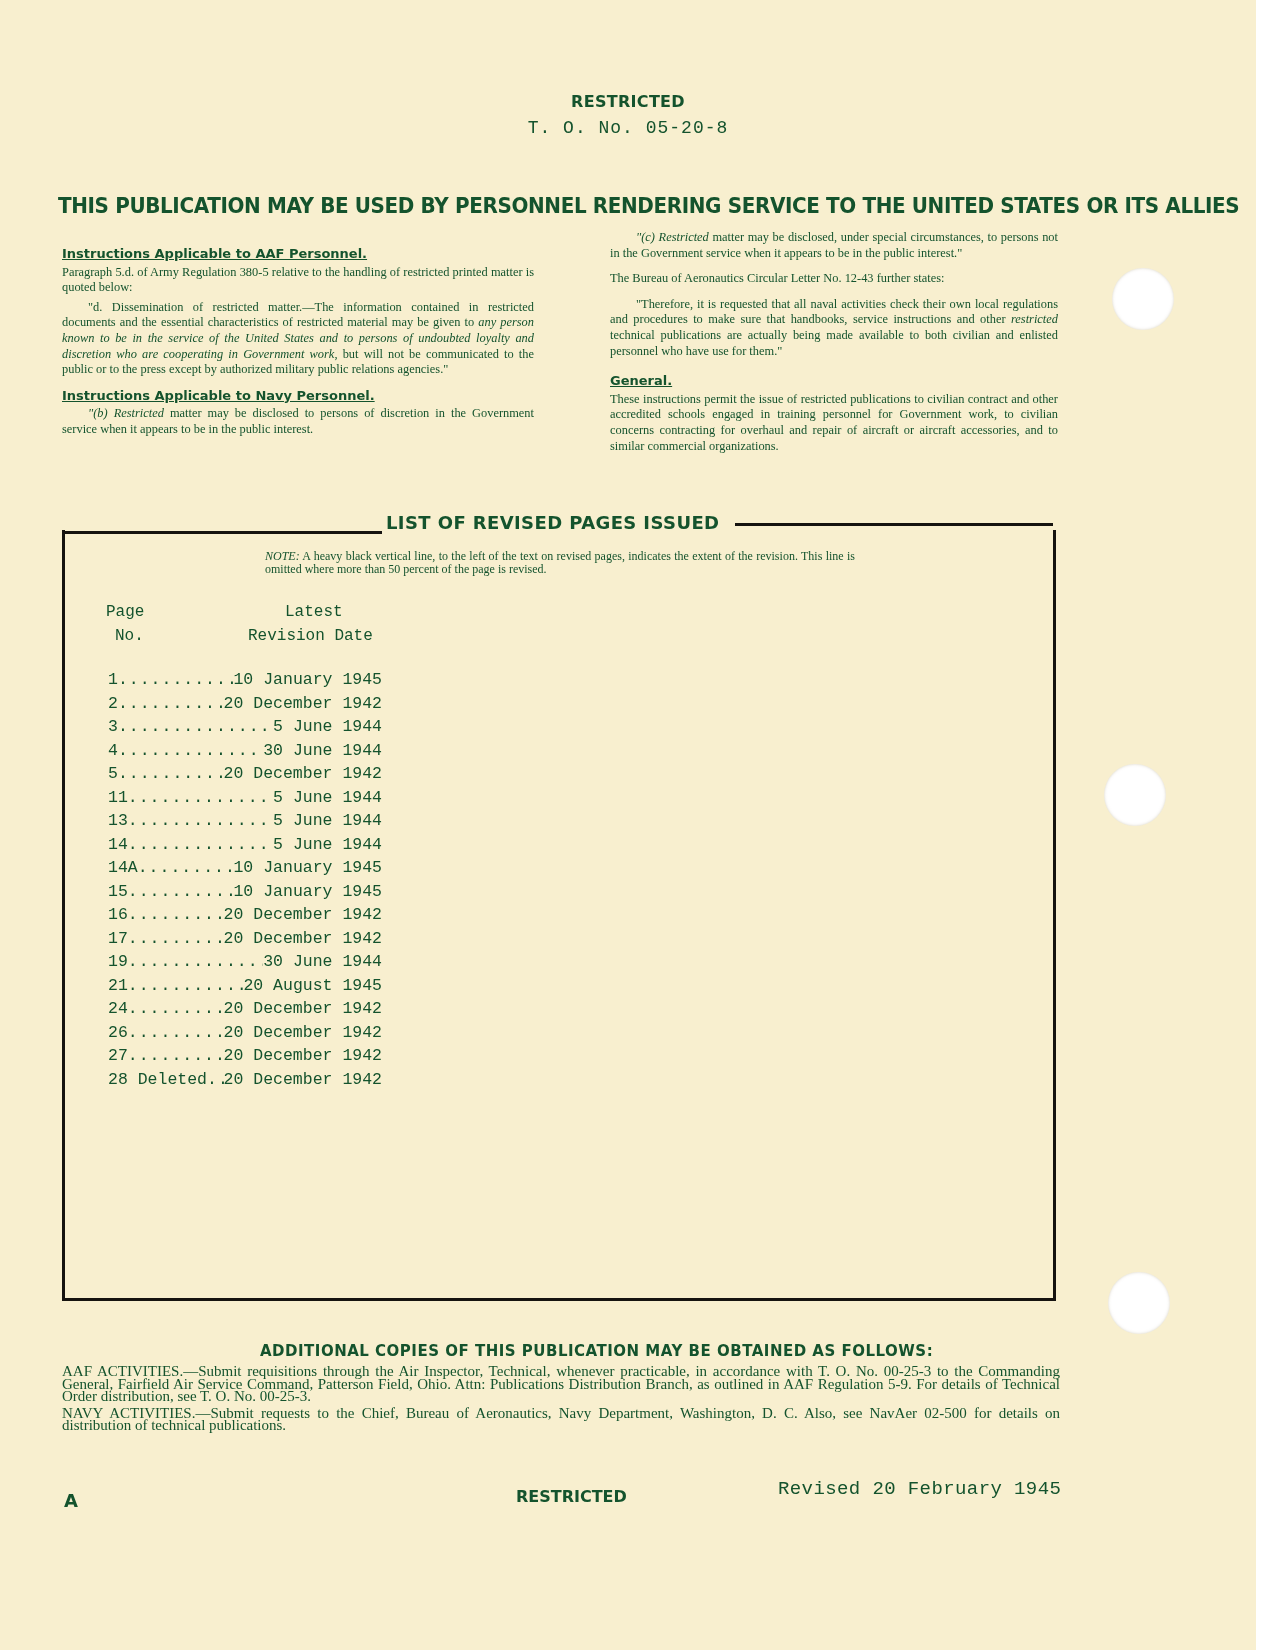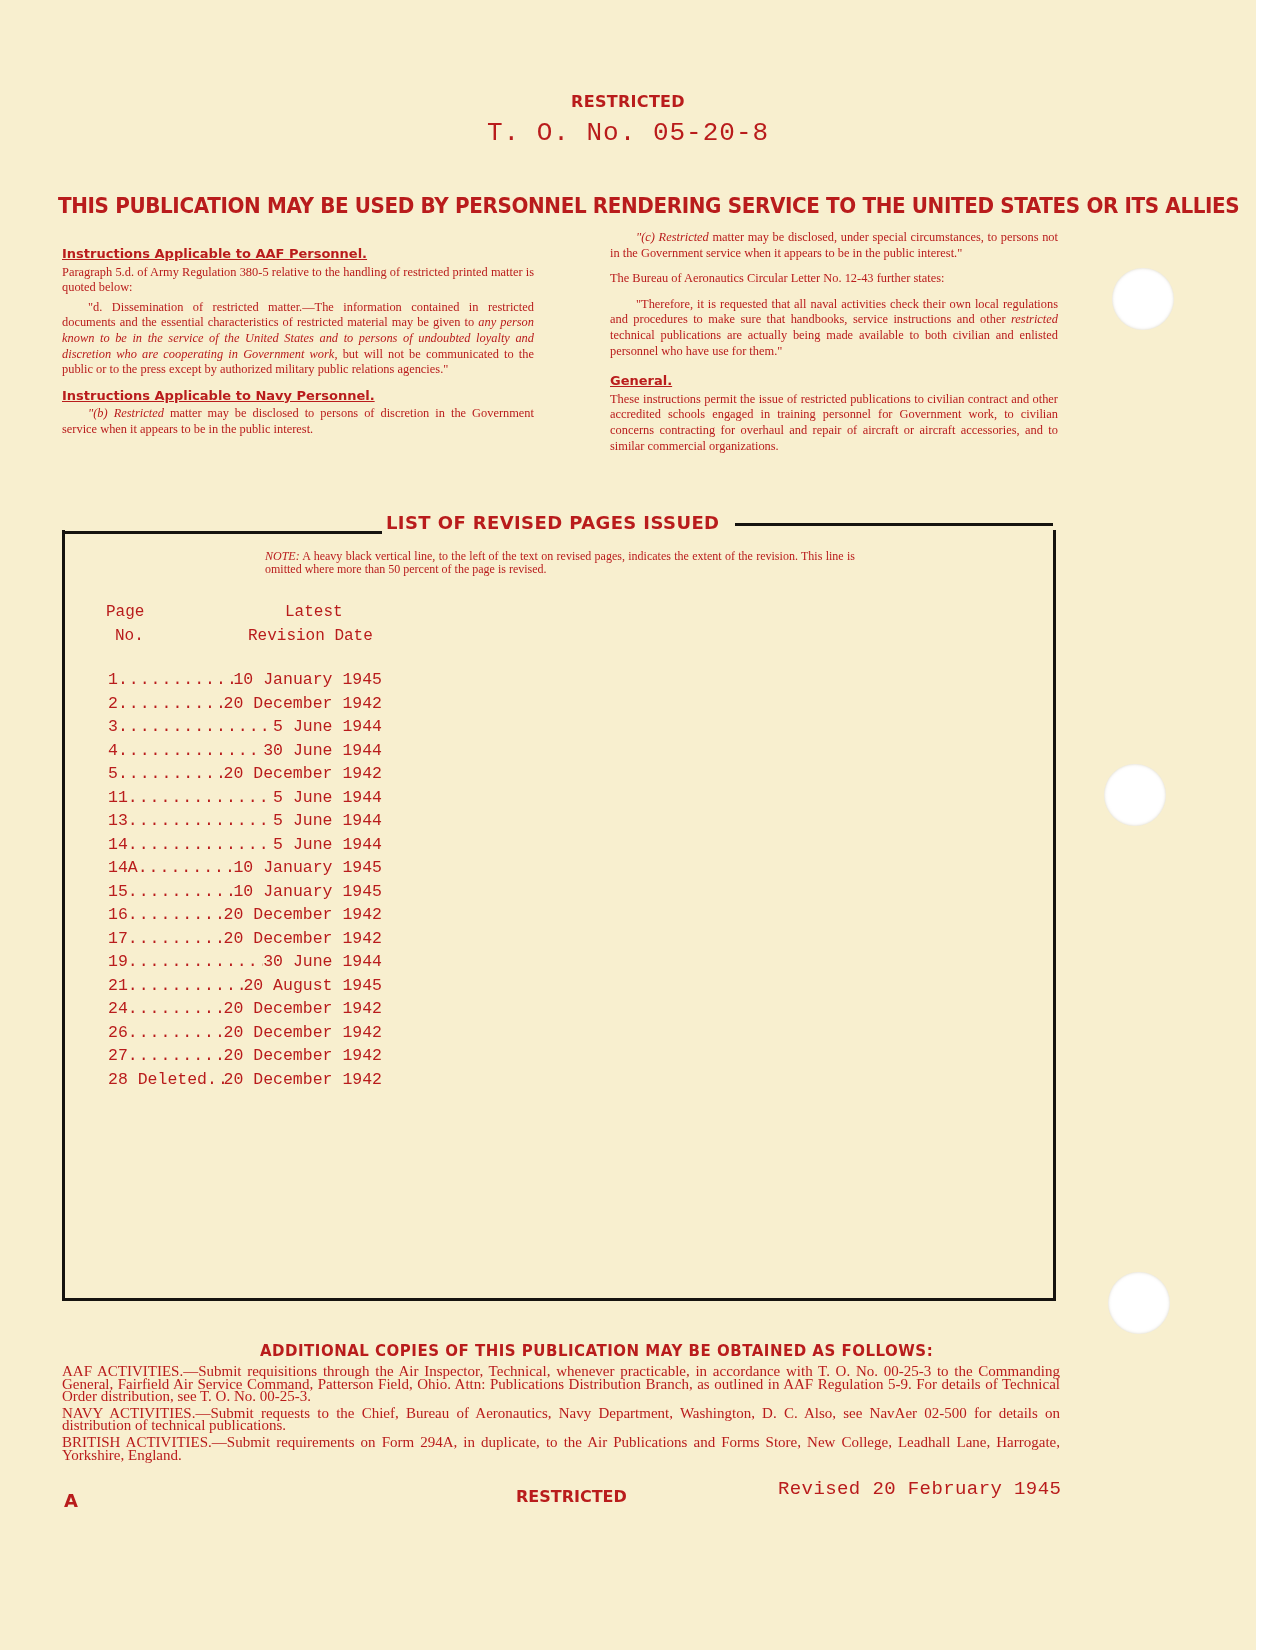--- a/index.html
+++ b/index.html
@@ -3,33 +3,33 @@
   <meta charset="utf-8">
   <style>
     html, body { margin: 0; padding: 0; }
     body {
       width: 1275px; height: 1650px; position: relative; overflow: hidden;
       background: #ffffff;
     }
     .page {
       position: absolute; left: 0; top: 0; width: 1256px; height: 1650px;
       background: #f8efcf;
-      color: #b91c1c;
+      color: #14532d;
     }
     .hole {
       position: absolute; width: 62px; height: 62px; border-radius: 50%;
       background: #ffffff; box-shadow: inset 0 0 3px rgba(180,170,140,0.5);
     }
     .sans-bold { font-family: "DejaVu Sans", sans-serif; font-weight: bold; }
     .serif { font-family: "Liberation Serif", serif; }
     .mono { font-family: "Liberation Mono", monospace; }
     .center { position: absolute; left: 0; width: 1256px; text-align: center; }
 
     #hdr-restricted { top: 92px; font-size: 16px; letter-spacing: 0.3px; }
-    #hdr-to { top: 118px; font-size: 26px; letter-spacing: 1px; }
+    #hdr-to { top: 118px; font-size: 18px; letter-spacing: 1px; }
 
     #banner {
       position: absolute; left: 58px; top: 194px; width: 1050px;
       font-size: 21px; letter-spacing: -0.4px; white-space: nowrap;
       transform: scaleX(0.95); transform-origin: left top;
     }
 
     .col { position: absolute; font-size: 12.4px; line-height: 15.6px; text-align: justify; }
     #col-left { left: 62px; top: 246px; width: 472px; }
     #col-right { left: 610px; top: 230px; width: 448px; }
@@ -131,19 +131,18 @@
       <div class="rev-row"><span class="pg">24</span><span class="dots">........................................</span><span class="dt">20 December 1942</span></div>
       <div class="rev-row"><span class="pg">26</span><span class="dots">........................................</span><span class="dt">20 December 1942</span></div>
       <div class="rev-row"><span class="pg">27</span><span class="dots">........................................</span><span class="dt">20 December 1942</span></div>
       <div class="rev-row"><span class="pg">28 Deleted</span><span class="dots">........................................</span><span class="dt">20 December 1942</span></div>
     </div>
 
   <div id="addl-title" class="sans-bold">ADDITIONAL COPIES OF THIS PUBLICATION MAY BE OBTAINED AS FOLLOWS:</div>
   <div id="addl-body" class="serif">
     <p>AAF ACTIVITIES.—Submit requisitions through the Air Inspector, Technical, whenever practicable, in accordance with T. O. No. 00-25-3 to the Commanding General, Fairfield Air Service Command, Patterson Field, Ohio. Attn: Publications Distribution Branch, as outlined in AAF Regulation 5-9. For details of Technical Order distribution, see T. O. No. 00-25-3.</p>
     <p>NAVY ACTIVITIES.—Submit requests to the Chief, Bureau of Aeronautics, Navy Department, Washington, D. C. Also, see NavAer 02-500 for details on distribution of technical publications.</p>
-    <p>BRITISH ACTIVITIES.—Submit requirements on Form 294A, in duplicate, to the Air Publications and Forms Store, New College, Leadhall Lane, Harrogate, Yorkshire, England.</p>
   </div>
 
   <div id="ftr-a" class="sans-bold">A</div>
   <div id="ftr-restricted" class="sans-bold">RESTRICTED</div>
   <div id="ftr-revised" class="mono">Revised 20 February 1945</div>
 </div>
 
 </body></html>

